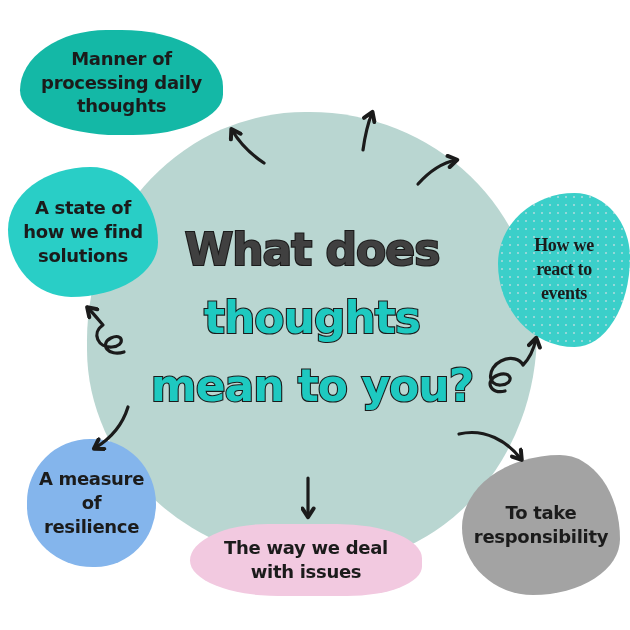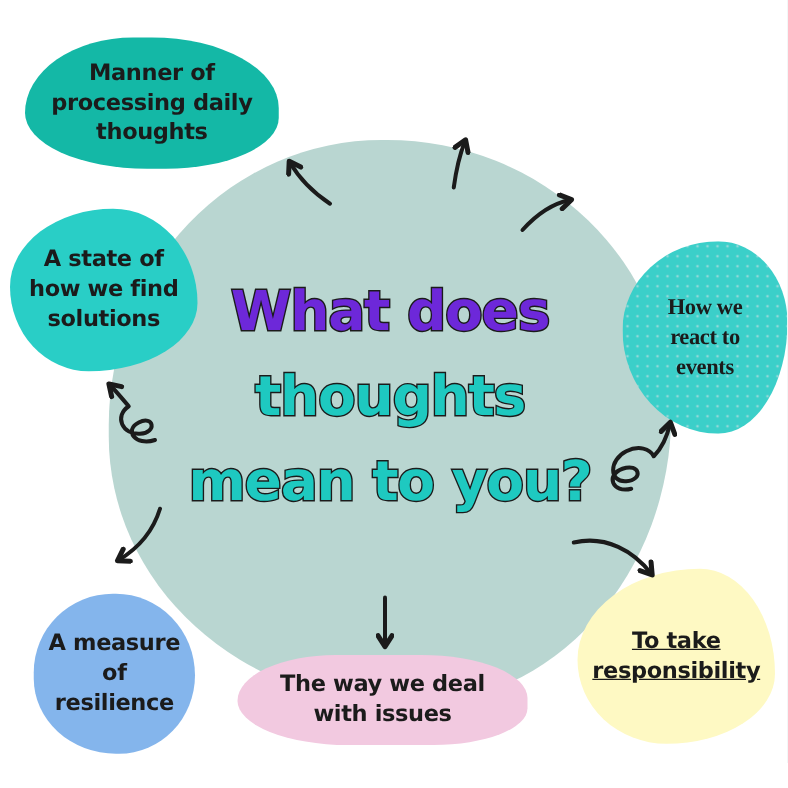--- a/index.html
+++ b/index.html
@@ -77,21 +77,21 @@
   }
   .bubble-responsibility {
     left: 462px; top: 455px; width: 158px; height: 140px;
     border-radius: 62% 38% 55% 45% / 52% 60% 40% 48%;
   }
   .bubble-deal {
     left: 190px; top: 524px; width: 232px; height: 72px;
     border-radius: 48% 52% 46% 54% / 72% 68% 58% 70%;
   }
   .bubble-resilience {
-    left: 27px; top: 475px; width: 129px; height: 128px;
+    left: 27px; top: 439px; width: 129px; height: 128px;
     border-radius: 50% 50% 48% 52% / 50% 52% 50% 48%;
   }
   .bubble-solutions {
     left: 8px; top: 167px; width: 150px; height: 130px;
     border-radius: 55% 45% 58% 42% / 48% 58% 42% 52%;
   }
   
   .arrows-layer {
     position: absolute;
     left: 0; top: 0;
@@ -106,37 +106,37 @@
     stroke-linejoin: round;
   }
 </style>
 </head>
 <body>
 
 <div class="stage">
 
   <div class="center-circle" style="background-color: rgb(185, 214, 209);">
     <div class="center-text">
-      <div class="center-line" style="color: #6d28d9;">What does</div>
+      <div class="center-line" style="color: #404040;">What does</div>
       <div class="center-line" style="color: rgb(30, 201, 192);">thoughts</div>
       <div class="center-line" style="color: rgb(30, 201, 192);">mean to you?</div>
     </div>
   </div>
 
   <div class="bubble bubble-manner" style="background-color: #14b8a6;">Manner of
 processing daily
 thoughts</div>
 
 
 
   <div class="bubble bubble-react" style="background-color: rgb(59, 207, 201); font-family: Liberation Serif, serif;">How we
 react to
 events</div>
 
-  <div class="bubble bubble-responsibility" style="background-color: #fef9c3; text-decoration: underline;">To take
+  <div class="bubble bubble-responsibility" style="background-color: #a3a3a3;">To take
 responsibility</div>
 
   <div class="bubble bubble-deal" style="background-color: rgb(242, 201, 224);">The way we deal
 with issues</div>
 
   <div class="bubble bubble-resilience" style="background-color: rgb(132, 181, 236);">A measure
 of
 resilience</div>
 
   <div class="bubble bubble-solutions" style="background-color: rgb(41, 206, 198);">A state of

